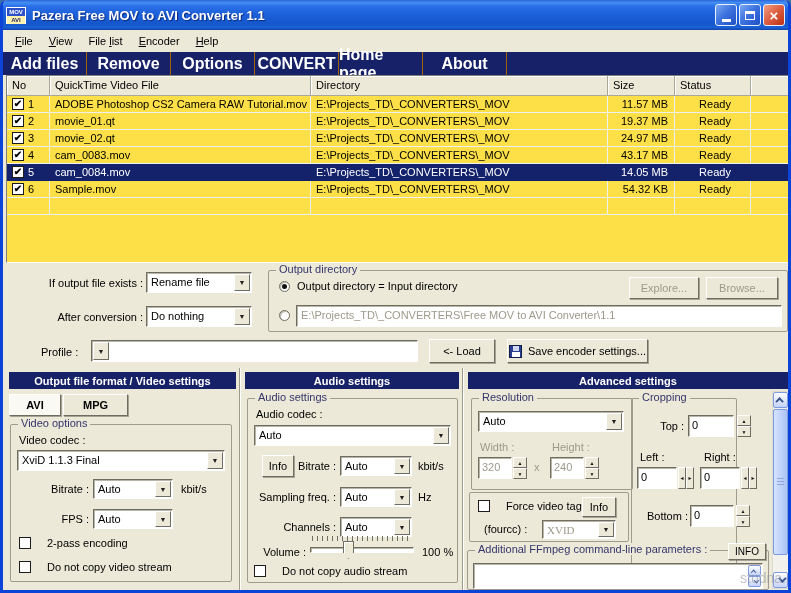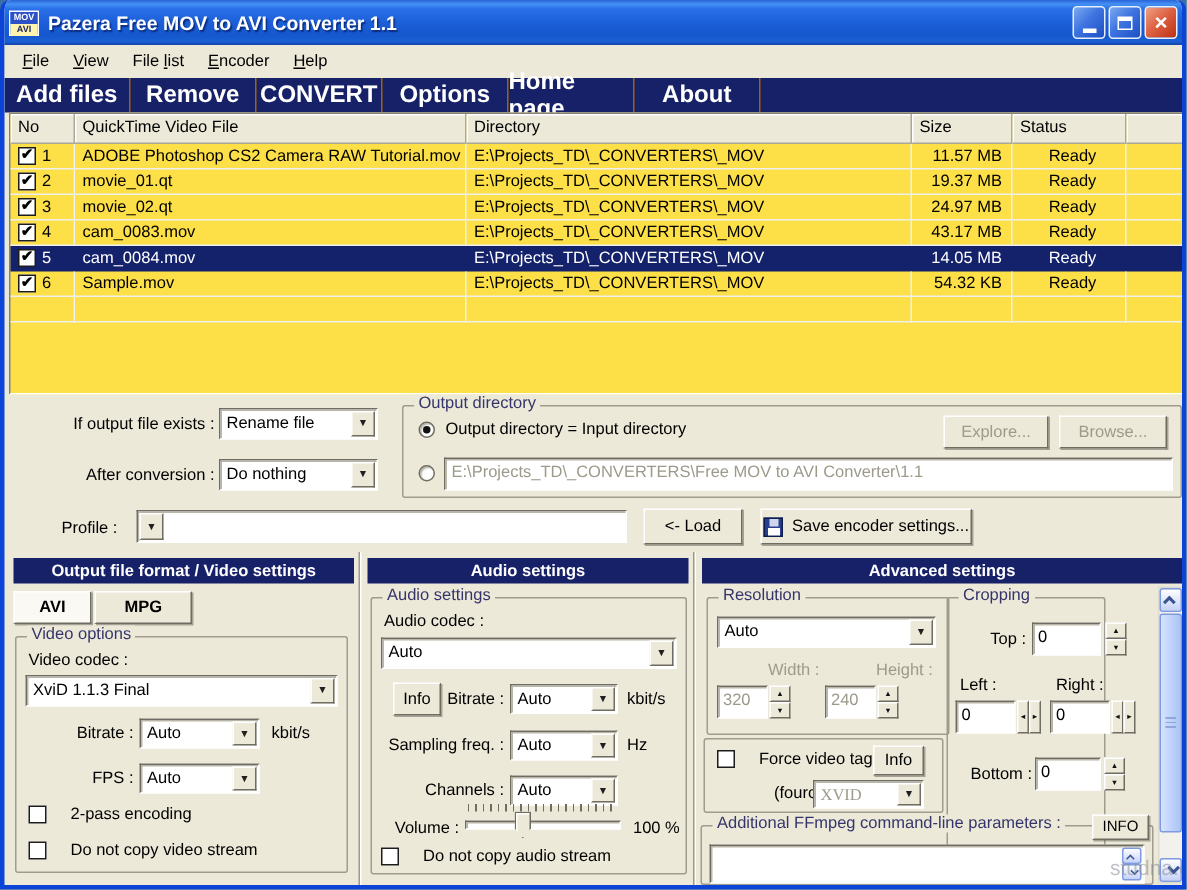--- a/index.html
+++ b/index.html
@@ -70,21 +70,21 @@
   .combo.navy .val { background:#14216B; color:#fff; margin:1px 0 1px 1px; }
   .combo.gray .val { color:#9D9A8B;font-family:Liberation Serif, serif; }
   .group { position:absolute; border:1px solid #9F9C8F; border-radius:2px; }
   .group-title { position:absolute; top:-8px; left:7px; background:#ECE9D8; padding:0 3px; color:#35356B; white-space:nowrap; }
   .radio { width:11px; height:11px; border-radius:50%; background:#fff; border:1px solid #6F6D62;
     box-shadow:inset 1px 1px 1px #B9B6A7; flex:none; position:relative; }
   .radio.on::after { content:""; position:absolute; left:2px; top:2px; width:5px; height:5px; border-radius:50%; background:#101010; }
   .ck-row { position:absolute; display:flex; align-items:flex-end; gap:16px; white-space:nowrap; }
   .lbl { position:absolute; white-space:nowrap; }
   .lbl.r { text-align:right; }
-  .lbl.gray { color:#9D9A8B;margin-left:32px; }
+  .lbl.gray { color:#9D9A8B; }
   .spin-v { display:flex; flex-direction:column; width:14px; }
   .spin-v .sb { flex:1; font-size:5px; color:#101010; }
   .spin-h { display:flex; width:18px; }
   .spin-h .sb { flex:1; font-size:5px; color:#101010; }
   .sb { background:#ECE9D8; border-top:1px solid #fff; border-left:1px solid #fff;
     border-right:1px solid #6F6D62; border-bottom:1px solid #6F6D62;
     display:flex; align-items:center; justify-content:center; }
 
   
   .phdr { position:absolute; height:17px; background:#162168; color:#fff; font-weight:bold;
@@ -155,22 +155,22 @@
       <span class="menu-item"><u>F</u>ile</span>
       <span class="menu-item"><u>V</u>iew</span>
       <span class="menu-item">File <u>l</u>ist</span>
       <span class="menu-item"><u>E</u>ncoder</span>
       <span class="menu-item"><u>H</u>elp</span>
     </div>
 
   <div class="toolbar">
     <span class="tb-item">Add files</span>
     <span class="tb-item">Remove</span>
+    <span class="tb-item">Options</span>
     <span class="tb-item">CONVERT</span>
-    <span class="tb-item">Options</span>
     <span class="tb-item">Home page</span>
     <span class="tb-item">About</span>
   </div>
 
   <div class="filetable">
     <div class="thead">
       <span class="th c-no">No</span>
       <span class="th c-file">QuickTime Video File</span>
       <span class="th c-dir">Directory</span>
       <span class="th c-size">Size</span>

